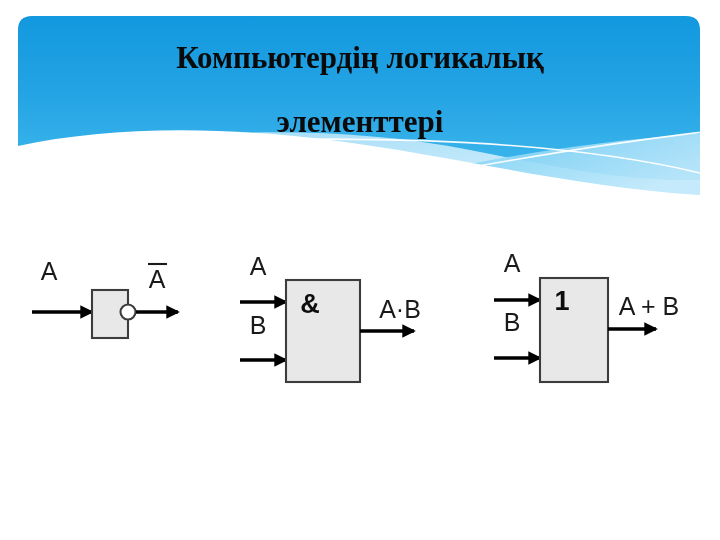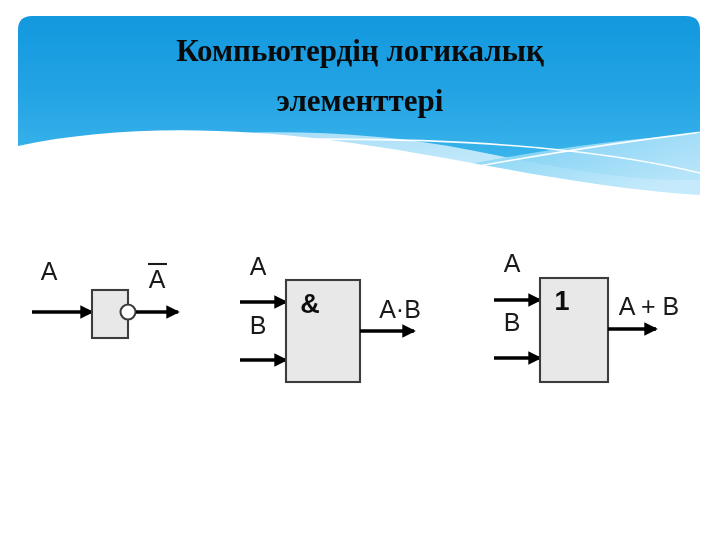--- a/index.html
+++ b/index.html
@@ -41,21 +41,21 @@
   
   #slide-title {
     position: absolute;
     left: 40px;
     top: 26px;
     width: 640px;
     text-align: center;
     font-family: "Liberation Serif", serif;
     font-weight: bold;
     font-size: 31px;
-    line-height: 50px;
+    line-height: 64px;
     color: #0a0a0a;
     letter-spacing: 0px;
     z-index: 5;
     white-space: pre-line;
   }
 
   
   #gates-diagram {
     position: absolute;
     left: 0;

